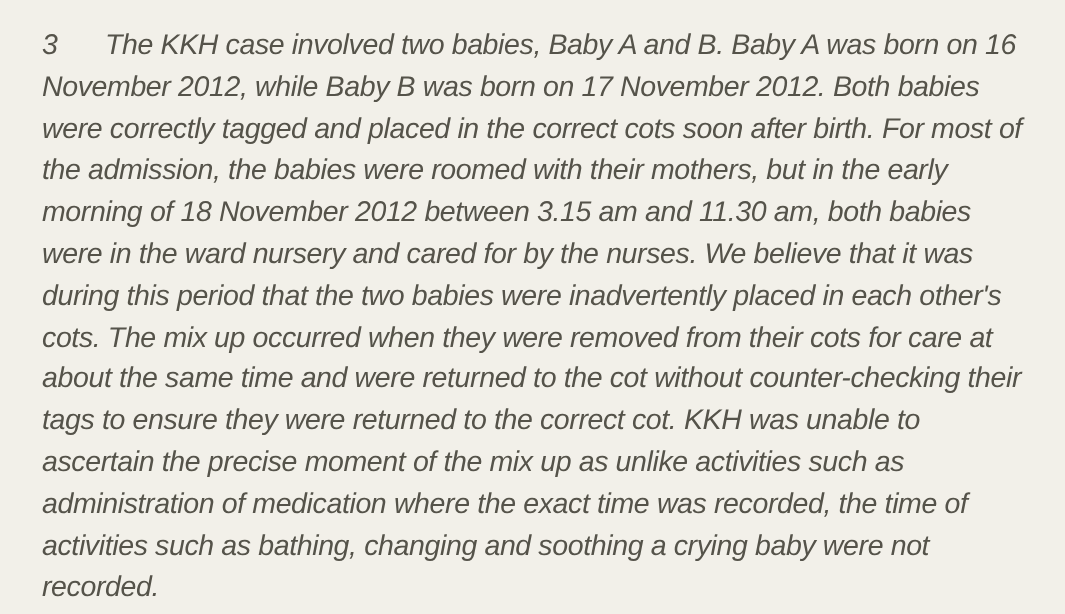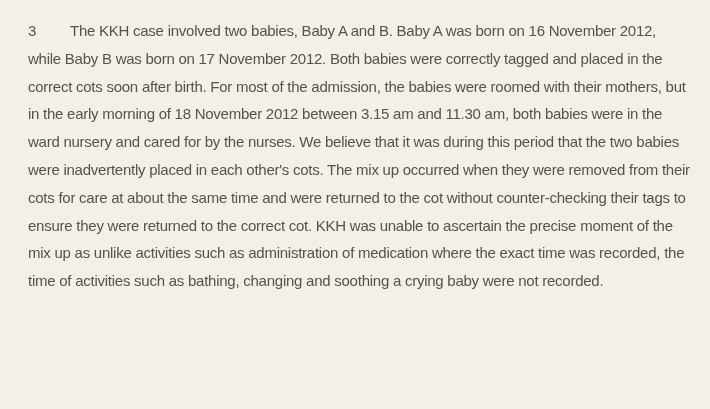--- a/index.html
+++ b/index.html
@@ -16,24 +16,25 @@
   .document-page {
     width: 710px;
     height: 409px;
     box-sizing: border-box;
     padding: 17px 20px 0 28px;
     background: #f2f0e9;
   }
   .paragraph {
     margin: 0;
     color: #55534a;
-    font-size: 15px;
+    font-size: 19px;
     line-height: 27.8px;
     letter-spacing: -0.25px;
     text-align: left;
+    font-style: italic;
   }
   .para-number {
     display: inline-block;
     width: 42px;
     color: #55534a;
   }
 </style>
 </head>
 <body>
 

